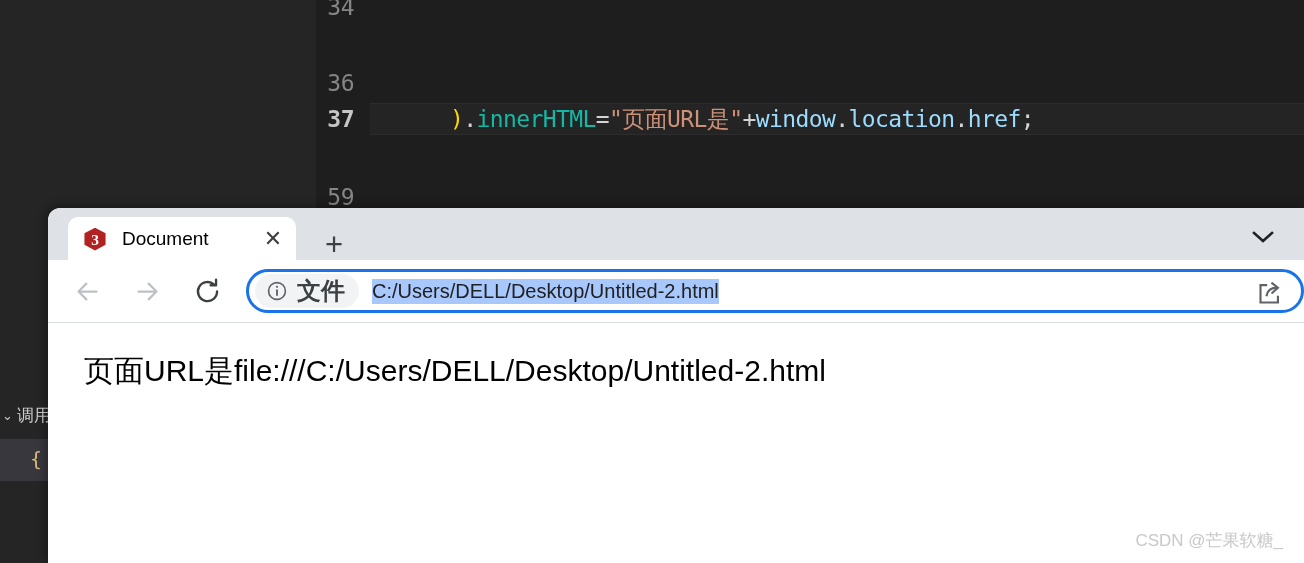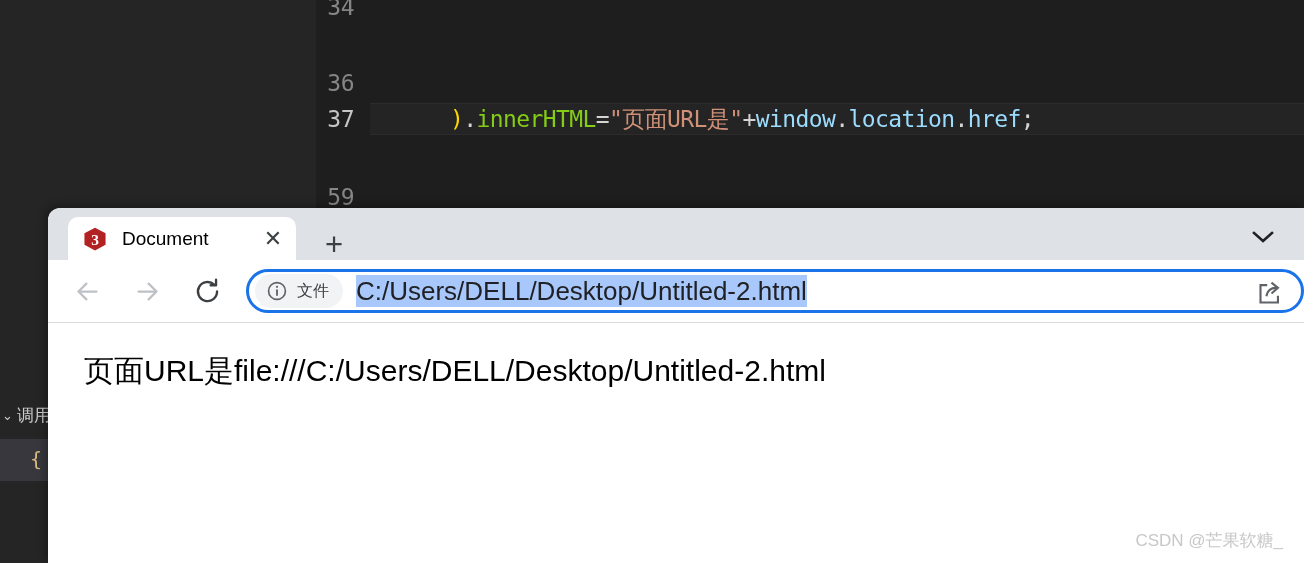--- a/index.html
+++ b/index.html
@@ -36,21 +36,21 @@
 
   
   .code-row {
     position: absolute;
     left: 0;
     width: 988px;
     height: 38px;
     display: flex;
     align-items: center;
   }
-  .code-row.active .ln { color: #c6c6c6; font-weight: 400; }
+  .code-row.active .ln { color: #c6c6c6; font-weight: 700; }
   .code-row.active .code-line-bg {
     position: absolute;
     left: 54px; right: 0; top: 3px; bottom: 3px;
     background: #242424;
     border-top: 1px solid #2c2c2c;
     border-bottom: 1px solid #2c2c2c;
   }
   .ln {
     width: 54px;
     text-align: right;
@@ -64,21 +64,21 @@
   .code-text {
     position: relative;
     margin-left: 80px;
     font-family: "DejaVu Sans Mono", monospace;
     font-size: 23px;
     white-space: pre;
     letter-spacing: -0.6px;
   }
   .tok-paren  { color: #ffd700; }
   .tok-punct  { color: #d4d4d4; }
-  .tok-prop   { color: #84cc16; }
+  .tok-prop   { color: #14b8a6; }
   .tok-op     { color: #d4d4d4; }
   .tok-str    { color: #ce9178; }
   .tok-ident  { color: #9cdcfe; }
 
   
   .panel-scrap {
     position: absolute;
     left: 0;
     top: 395px;
     width: 48px;
@@ -234,26 +234,27 @@
     align-items: center;
     height: 34px;
     background: #f1f3f4;
     border-radius: 17px;
     padding: 0 14px 0 11px;
     flex: 0 0 auto;
   }
   .chip-label {
     margin-left: 9px;
     color: #3c4043;
-    font-size: 16px;
-    white-space: nowrap;
+    font-size: 24px;
+    white-space: nowrap;
+    font-weight: bold;
   }
   .url-text {
     margin-left: 13px;
-    font-size: 26px;
+    font-size: 20px;
     color: #202124;
     background: #a8c7fa;
     white-space: nowrap;
     flex: 0 1 auto;
     overflow: hidden;
     line-height: 1.25;
   }
   .share-btn {
     position: absolute;
     right: 14px;

